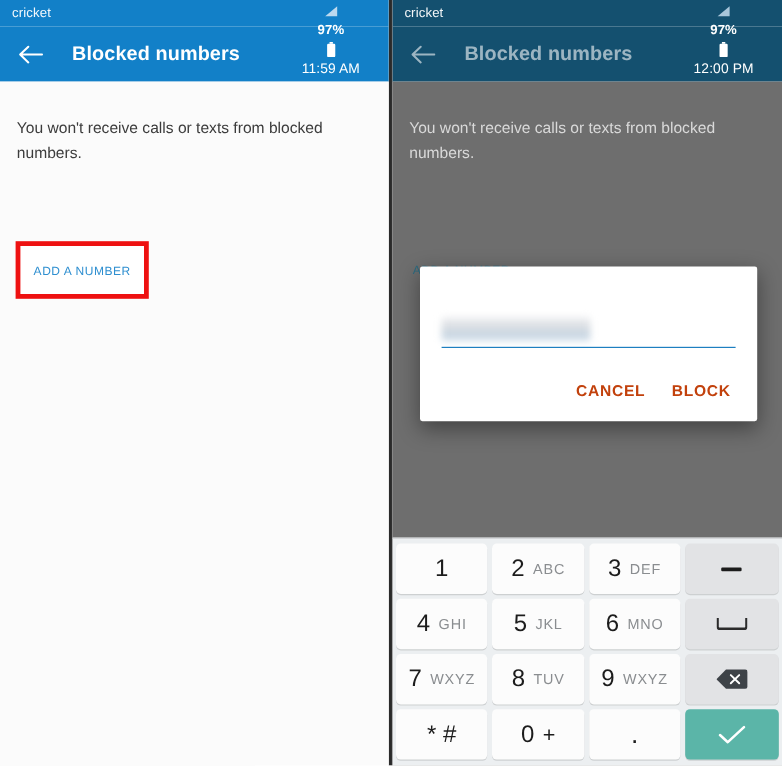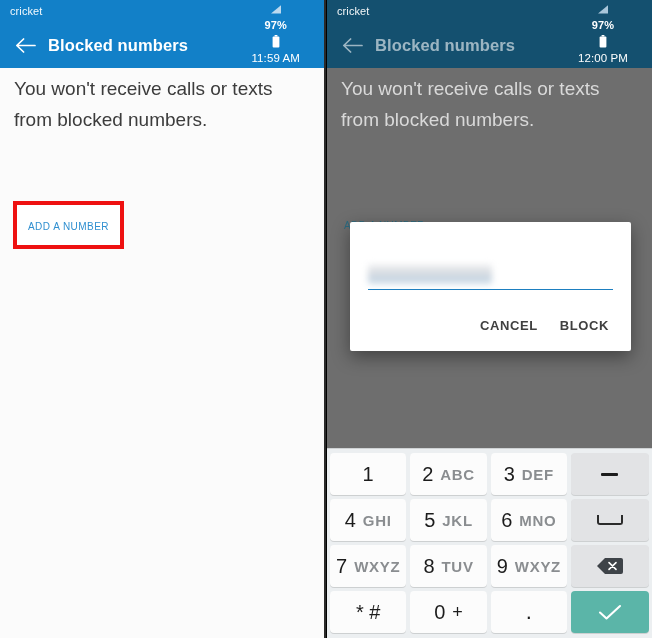--- a/index.html
+++ b/index.html
@@ -24,30 +24,30 @@
   }
   .statusbar .carrier { flex: 0 0 auto; opacity: .95; }
   .statusbar .sb-right { margin-left: auto; display: flex; align-items: center; gap: 4px; flex-direction: column; }
   .sb-icon { display: inline-flex; align-items: center; justify-content: center; }
   .sb-batt-text { font-size: 11px; font-weight: 600; }
   .sb-time { font-size: 11.5px; margin-left: 0; }
 
   
   .appbar {
     height: 46px; background: #1280c8; color: #ffffff;
-    display: flex; align-items: center; padding-left: 14px; gap: 12px;
+    display: flex; align-items: center; padding-left: 14px; gap: 24px;
   }
   .back-icon { width: 22px; height: 22px; display: inline-flex; align-items: center; justify-content: center; }
   .appbar-title { font-size: 16.5px; font-weight: 600; letter-spacing: .1px; }
 
   
   .content { background: #fbfbfb; height: calc(638px - 68px); position: relative; }
   .desc {
-    font-size: 19px; color: #3c3c3c; line-height: 1.62;
-    padding: 6px 16px 0 14px; max-width: 300px;
+    font-size: 13px; color: #3c3c3c; line-height: 1.62;
+    padding: 28px 16px 0 14px; max-width: 300px;
   }
   .add-number-wrap { position: absolute; left: 13px; top: 133px; }
   .add-number-box {
     border: 4px solid #ee1111; background: #ffffff;
     padding: 11px 11px 11px 11px; display: inline-block;
   }
   .add-number-link {
     color: #2f8fd0; font-size: 10px; font-weight: 500; letter-spacing: .45px;
   }
   .panel.right .statusbar { background: #14506f; }
@@ -77,40 +77,40 @@
     border-radius: 2px;
   }
   .field-underline {
     position: absolute; left: 0; right: 0; bottom: 0; height: 1.5px; background: #1d7fc0;
   }
   .dialog-actions {
     display: flex; justify-content: flex-end; gap: 22px;
     padding: 28px 4px 10px 0;
   }
   .dlg-btn {
-    color: #404040; font-size: 13px; font-weight: 700; letter-spacing: .6px;
+    color: #c2410c; font-size: 13px; font-weight: 700; letter-spacing: .6px;
     background: none; border: none; cursor: pointer; font-family: inherit;
   }
 
   
   .keyboard {
     position: absolute; left: 0; right: 0; bottom: 0; z-index: 30;
     background: #eceff1; padding: 4px 3px 5px 3px;
     border-top: 1px solid #cfd2d4;
   }
   .kb-row { display: flex; gap: 4px; margin-bottom: 4px; }
   .kb-row:last-child { margin-bottom: 0; }
   .key {
     flex: 1 1 0; height: 42px; background: #fcfcfc; border-radius: 4px;
     display: flex; align-items: center; justify-content: center; gap: 7px;
     box-shadow: 0 1px 0 rgba(0,0,0,.13);
     cursor: pointer; user-select: none;
   }
   .key .digit { font-size: 20px; color: #1c1c1c; font-weight: 400; }
-  .key .letters { font-size: 15px; color: #8a8d90; letter-spacing: .7px; font-weight: 700; }
+  .key .letters { font-size: 12px; color: #8a8d90; letter-spacing: .7px; font-weight: 400; }
   .key.func { background: #e2e3e5; flex: 0 0 78px; }
   .key.enter { background: #5bb5a8; flex: 0 0 78px; }
   .key .sym { font-size: 18px; color: #1c1c1c; }
   .key .dot { font-size: 22px; color: #1c1c1c; line-height: .6; }
 
   .dash { width: 17px; height: 3px; background: #1c1c1c; border-radius: 1px; }
   .spacebar { width: 26px; height: 10px; border: 2px solid #2b2b2b; border-top: none; border-radius: 0 0 3px 3px; }
 </style>
 </head>
 <body>

